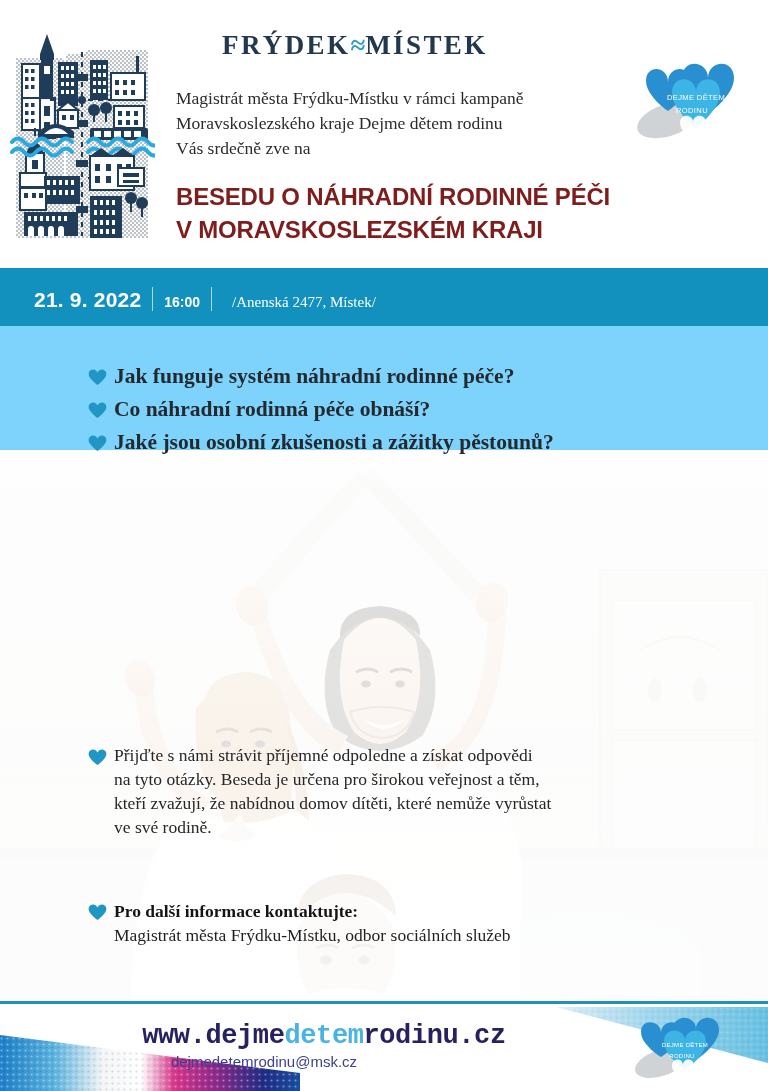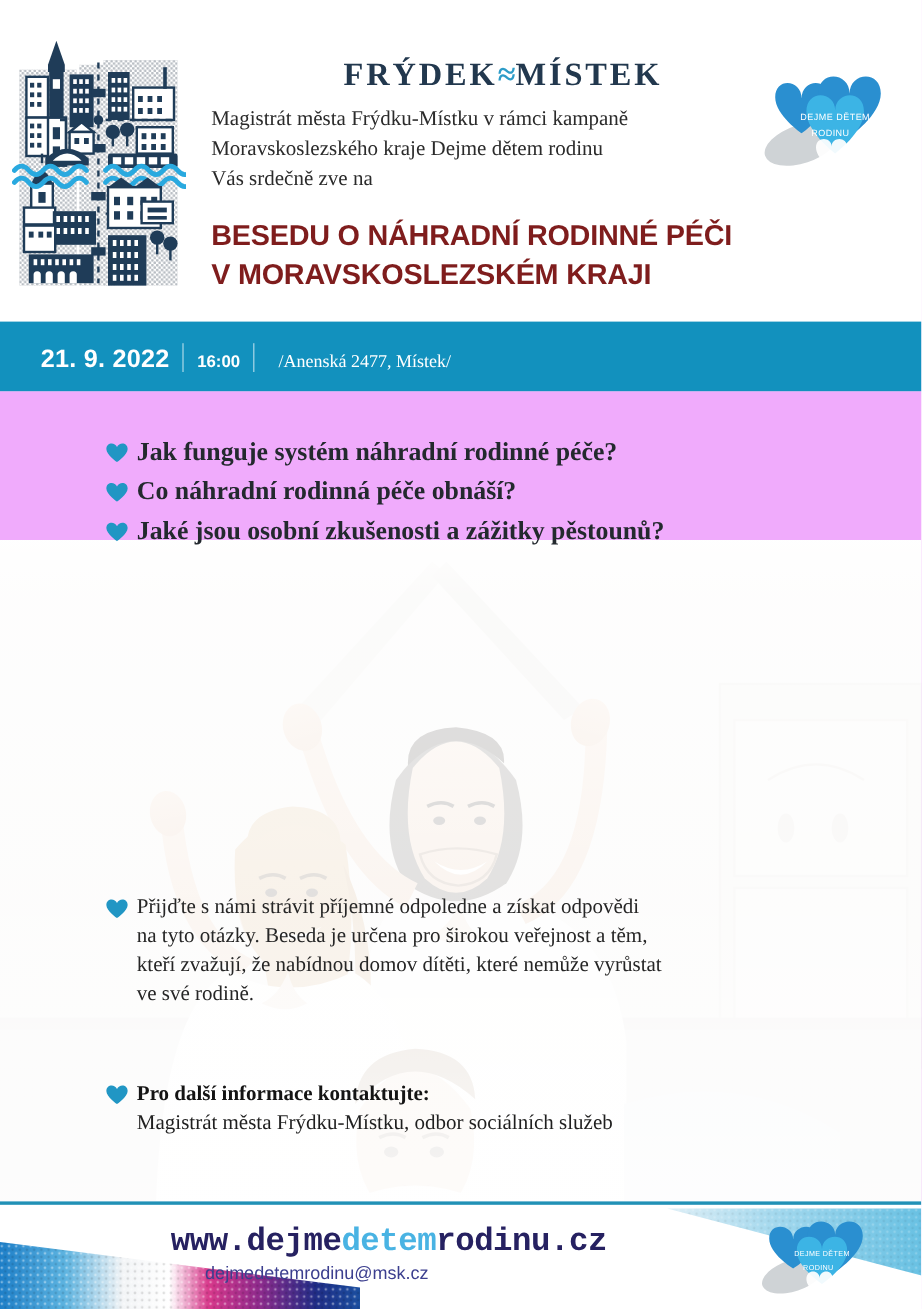--- a/index.html
+++ b/index.html
@@ -10,21 +10,21 @@
   .poster{position:absolute;inset:0;background:#fff;overflow:hidden;}
 
   
   .header{position:absolute;left:0;top:0;width:768px;height:268px;background:#fff;z-index:5;}
 
   
   .city{position:absolute;left:10px;top:28px;width:145px;height:235px;}
   .city svg{display:block;width:145px;height:235px;}
 
   
-  .brandmark{position:absolute;left:222px;top:47px;width:330px;text-align:right;}
+  .brandmark{position:absolute;left:222px;top:30px;width:330px;text-align:left;}
   .brandmark .bm-txt{
     font-family:"Liberation Serif", serif;
     font-weight:bold;font-size:27px;letter-spacing:2.4px;color:#22384e;
     white-space:nowrap;display:inline-block;
   }
   .brandmark .wave{color:#2d9cc8;font-weight:bold;letter-spacing:0;}
 
   
   .intro{
     position:absolute;left:176px;top:86px;width:450px;
@@ -52,21 +52,21 @@
     z-index:6;
   }
   .banner-inner{display:flex;align-items:baseline;padding-left:34px;color:#fff;white-space:nowrap;}
   .b-date{font-family:"Liberation Sans",sans-serif;font-weight:bold;font-size:21px;letter-spacing:0.2px;}
   .b-sep{display:inline-block;width:1px;height:24px;background:rgba(255,255,255,.65);margin:0 11px;position:relative;top:4px;}
   .b-time{font-family:"Liberation Sans",sans-serif;font-weight:bold;font-size:14px;}
   .b-venue{font-family:"Liberation Sans",sans-serif;font-weight:bold;font-size:21.5px;}
   .b-addr{font-size:15px;margin-left:9px;font-family:"Liberation Serif",serif;}
 
   
-  .body-area{position:absolute;left:0;top:326px;width:768px;height:675px;background:#f0abfc;overflow:hidden;}
+  .body-area{position:absolute;left:0;top:326px;width:768px;height:675px;background:#7dd3fc;overflow:hidden;}
 
   .photo{position:absolute;left:0;top:124px;width:768px;height:551px;overflow:hidden;}
   .photo svg{display:block;width:768px;height:551px;}
   .photo-fade{
     position:absolute;inset:0;
     background:linear-gradient(to bottom,
       rgba(255,255,255,0.97) 0%,
       rgba(255,255,255,0.86) 8%,
       rgba(255,255,255,0.84) 55%,
       rgba(255,255,255,0.9) 80%,

